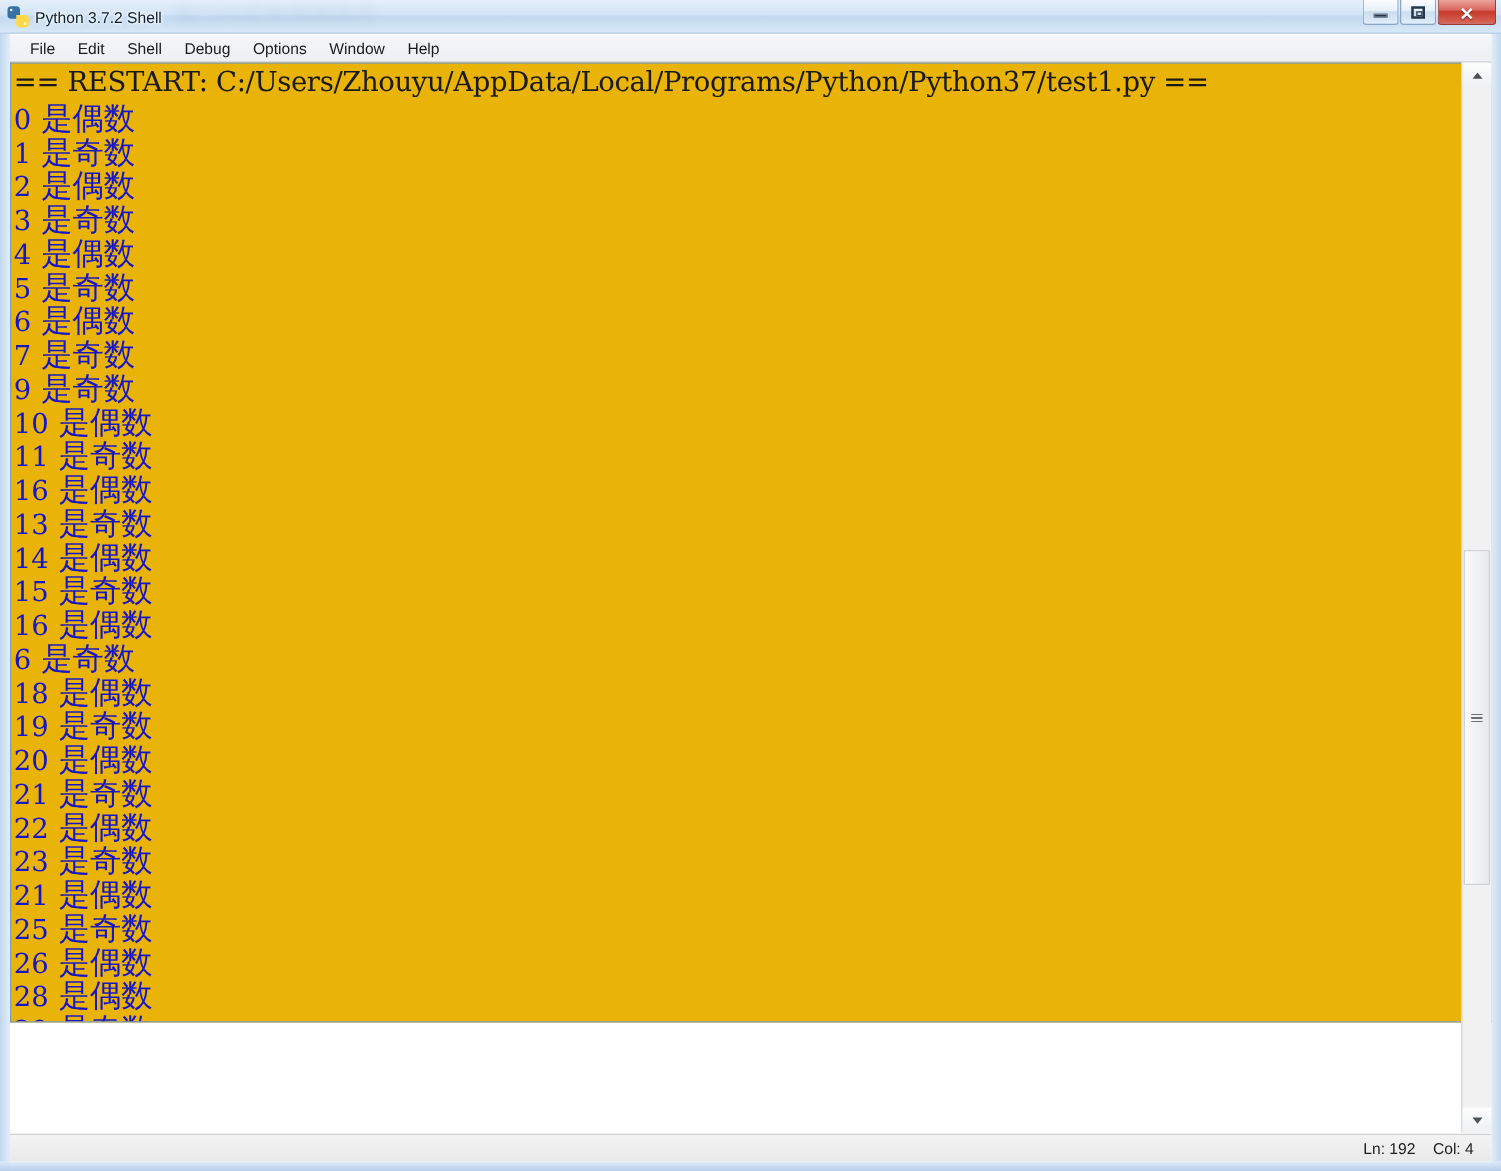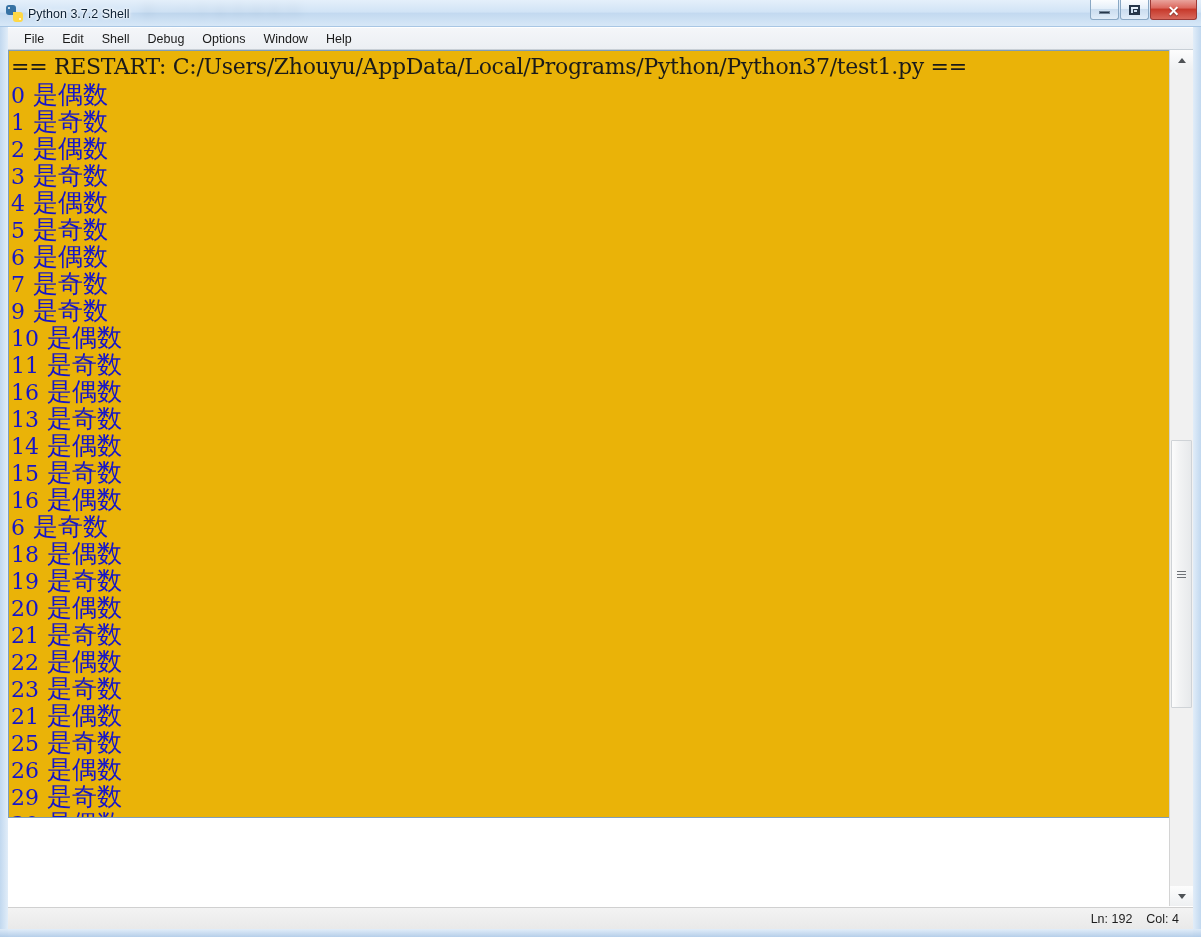--- a/index.html
+++ b/index.html
@@ -393,20 +393,21 @@
           <div class="line"><span class="num">6</span><span class="cjk"> 是奇数</span></div>
           <div class="line"><span class="num">18</span><span class="cjk"> 是偶数</span></div>
           <div class="line"><span class="num">19</span><span class="cjk"> 是奇数</span></div>
           <div class="line"><span class="num">20</span><span class="cjk"> 是偶数</span></div>
           <div class="line"><span class="num">21</span><span class="cjk"> 是奇数</span></div>
           <div class="line"><span class="num">22</span><span class="cjk"> 是偶数</span></div>
           <div class="line"><span class="num">23</span><span class="cjk"> 是奇数</span></div>
           <div class="line"><span class="num">21</span><span class="cjk"> 是偶数</span></div>
           <div class="line"><span class="num">25</span><span class="cjk"> 是奇数</span></div>
           <div class="line"><span class="num">26</span><span class="cjk"> 是偶数</span></div>
+          <div class="line"><span class="num">28</span><span class="cjk"> 是偶数</span></div>
           <div class="line"><span class="num">29</span><span class="cjk"> 是奇数</span></div>
           <div class="line"><span class="num">30</span><span class="cjk"> 是偶数</span></div>
         </div>
     </div>
   </div>
 
   <div id="vscroll">
     <div class="sb-arrow" id="sb-arrow-up">
       <div class="tri tri-up"></div>
     </div>

